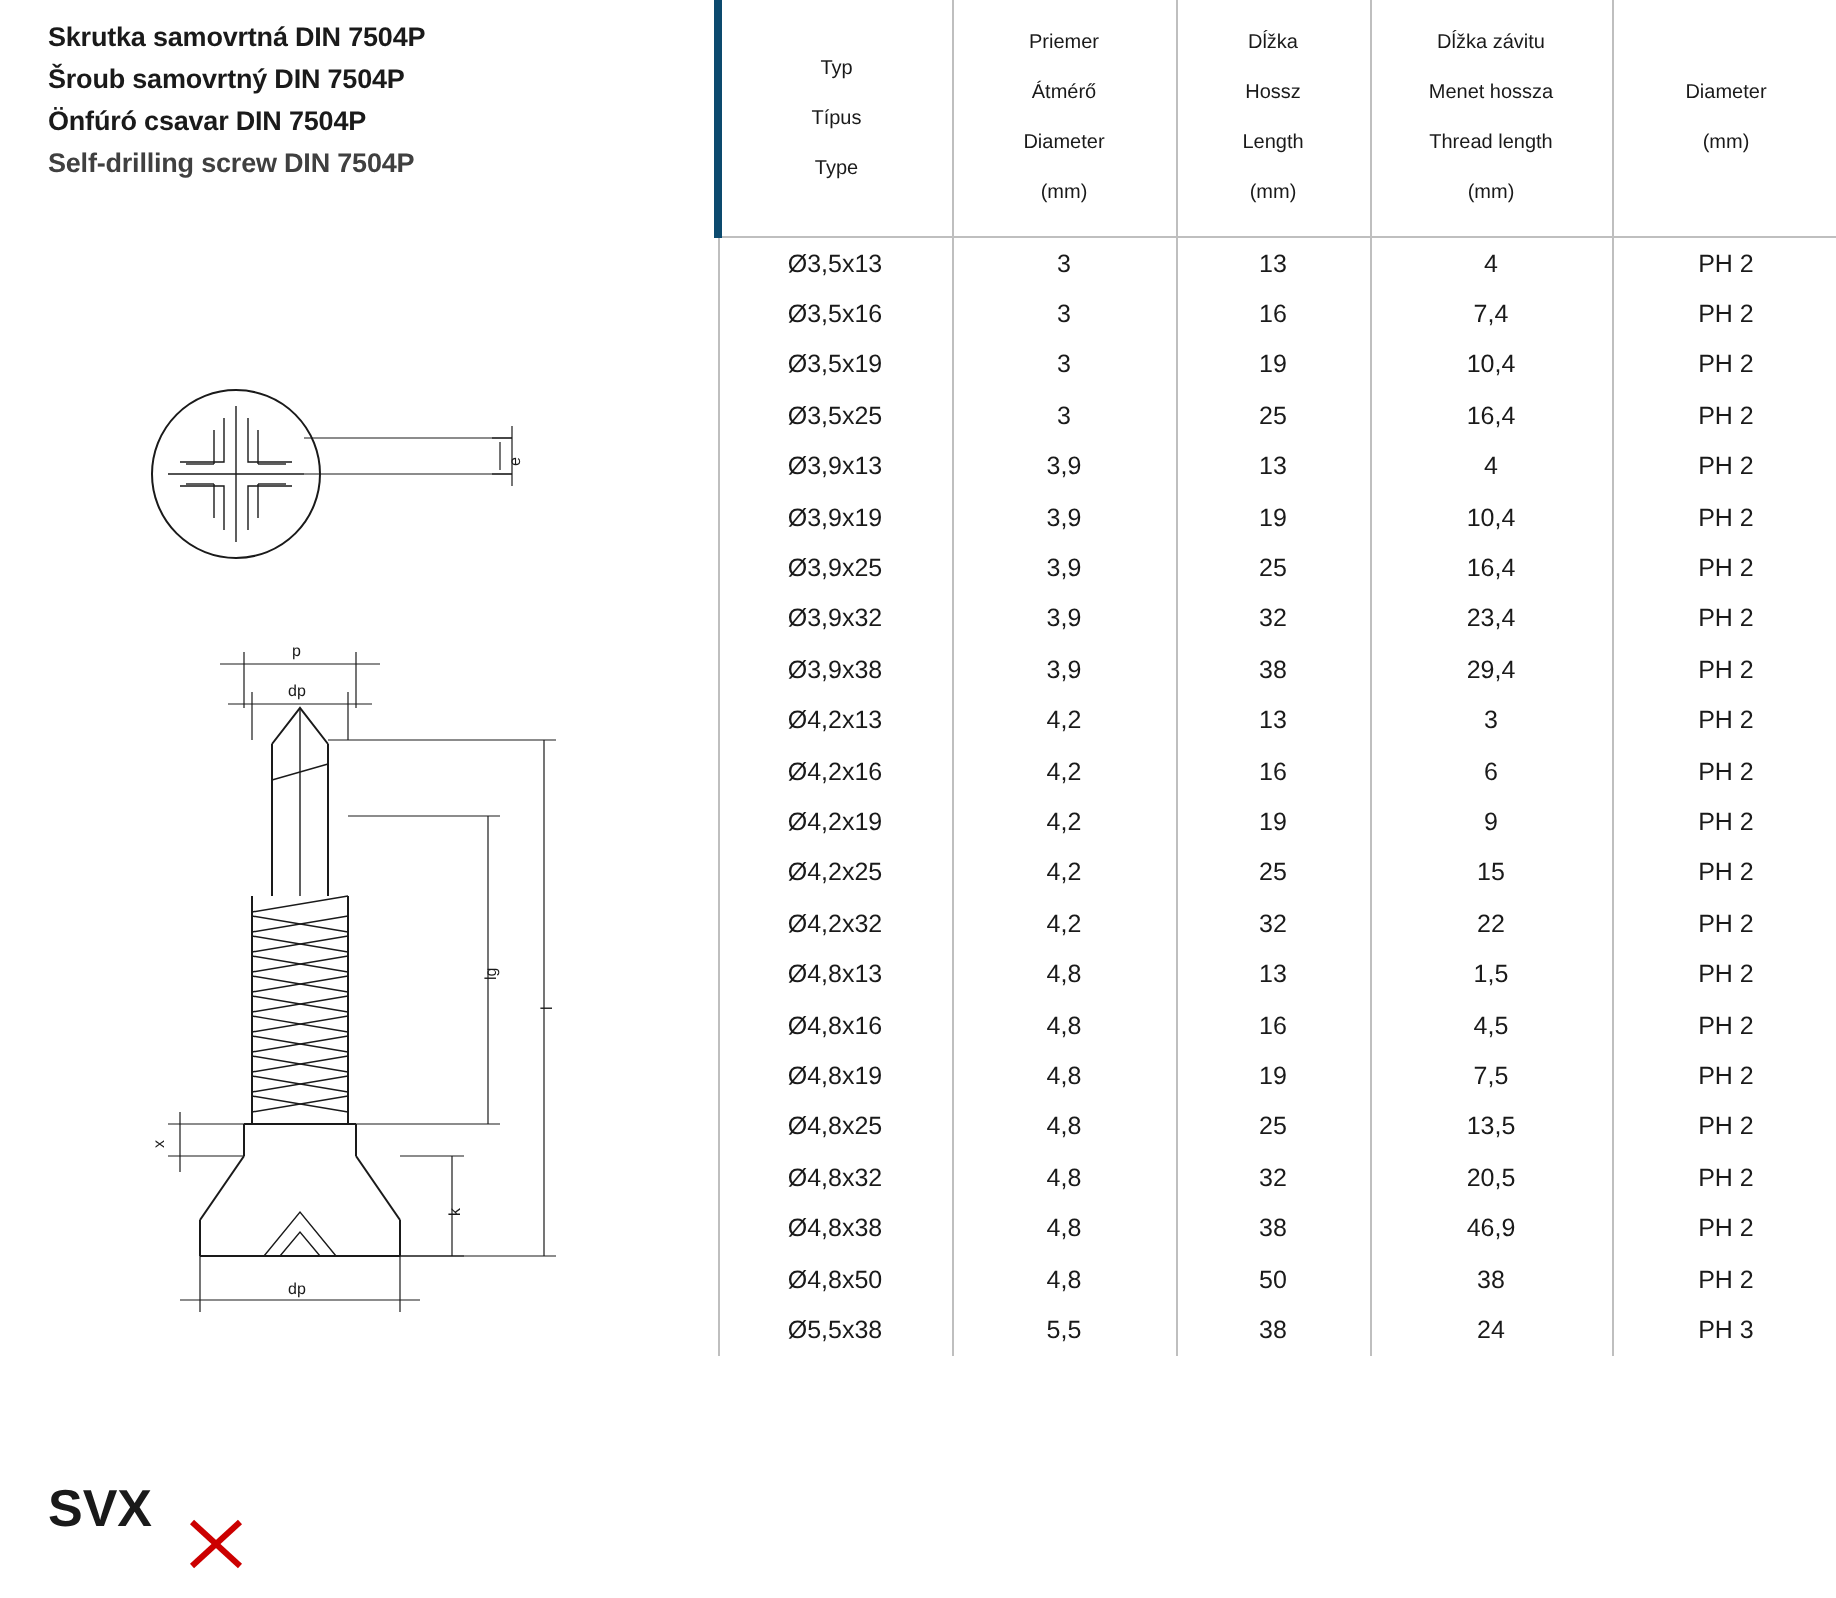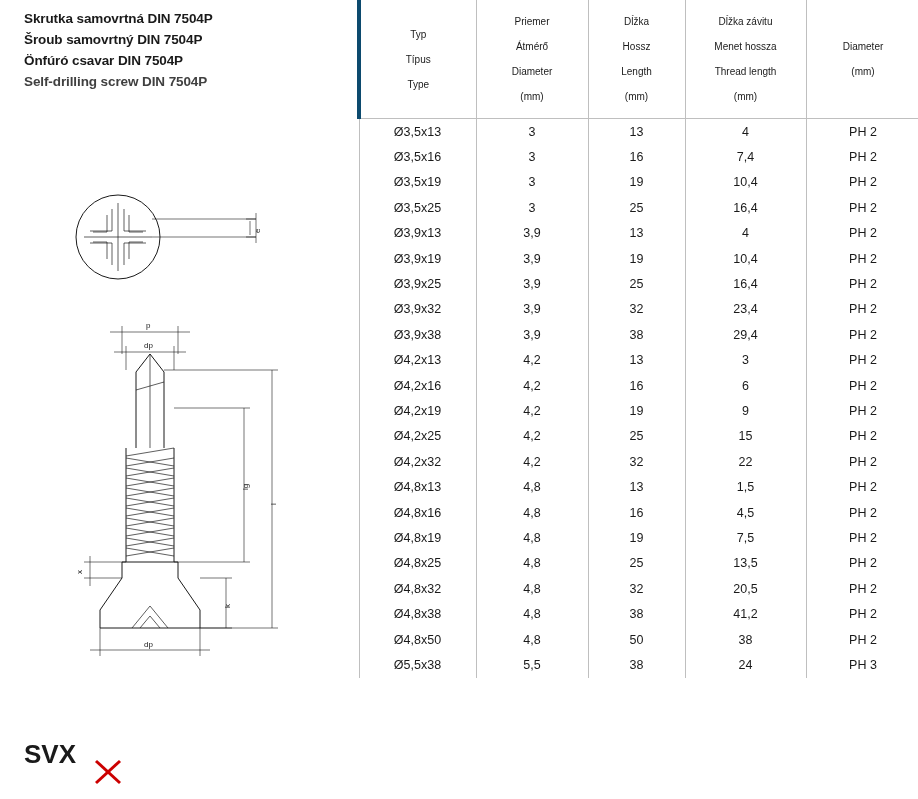--- a/index.html
+++ b/index.html
@@ -424,21 +424,21 @@
             <td>Ø4,8x32</td>
             <td>4,8</td>
             <td>32</td>
             <td>20,5</td>
             <td>PH 2</td>
           </tr>
           <tr>
             <td>Ø4,8x38</td>
             <td>4,8</td>
             <td>38</td>
-            <td>41,2</td>
+            <td>46,9</td>
             <td>PH 2</td>
           </tr>
           <tr>
             <td>Ø4,8x50</td>
             <td>4,8</td>
             <td>50</td>
             <td>38</td>
             <td>PH 2</td>
           </tr>
           <tr>

